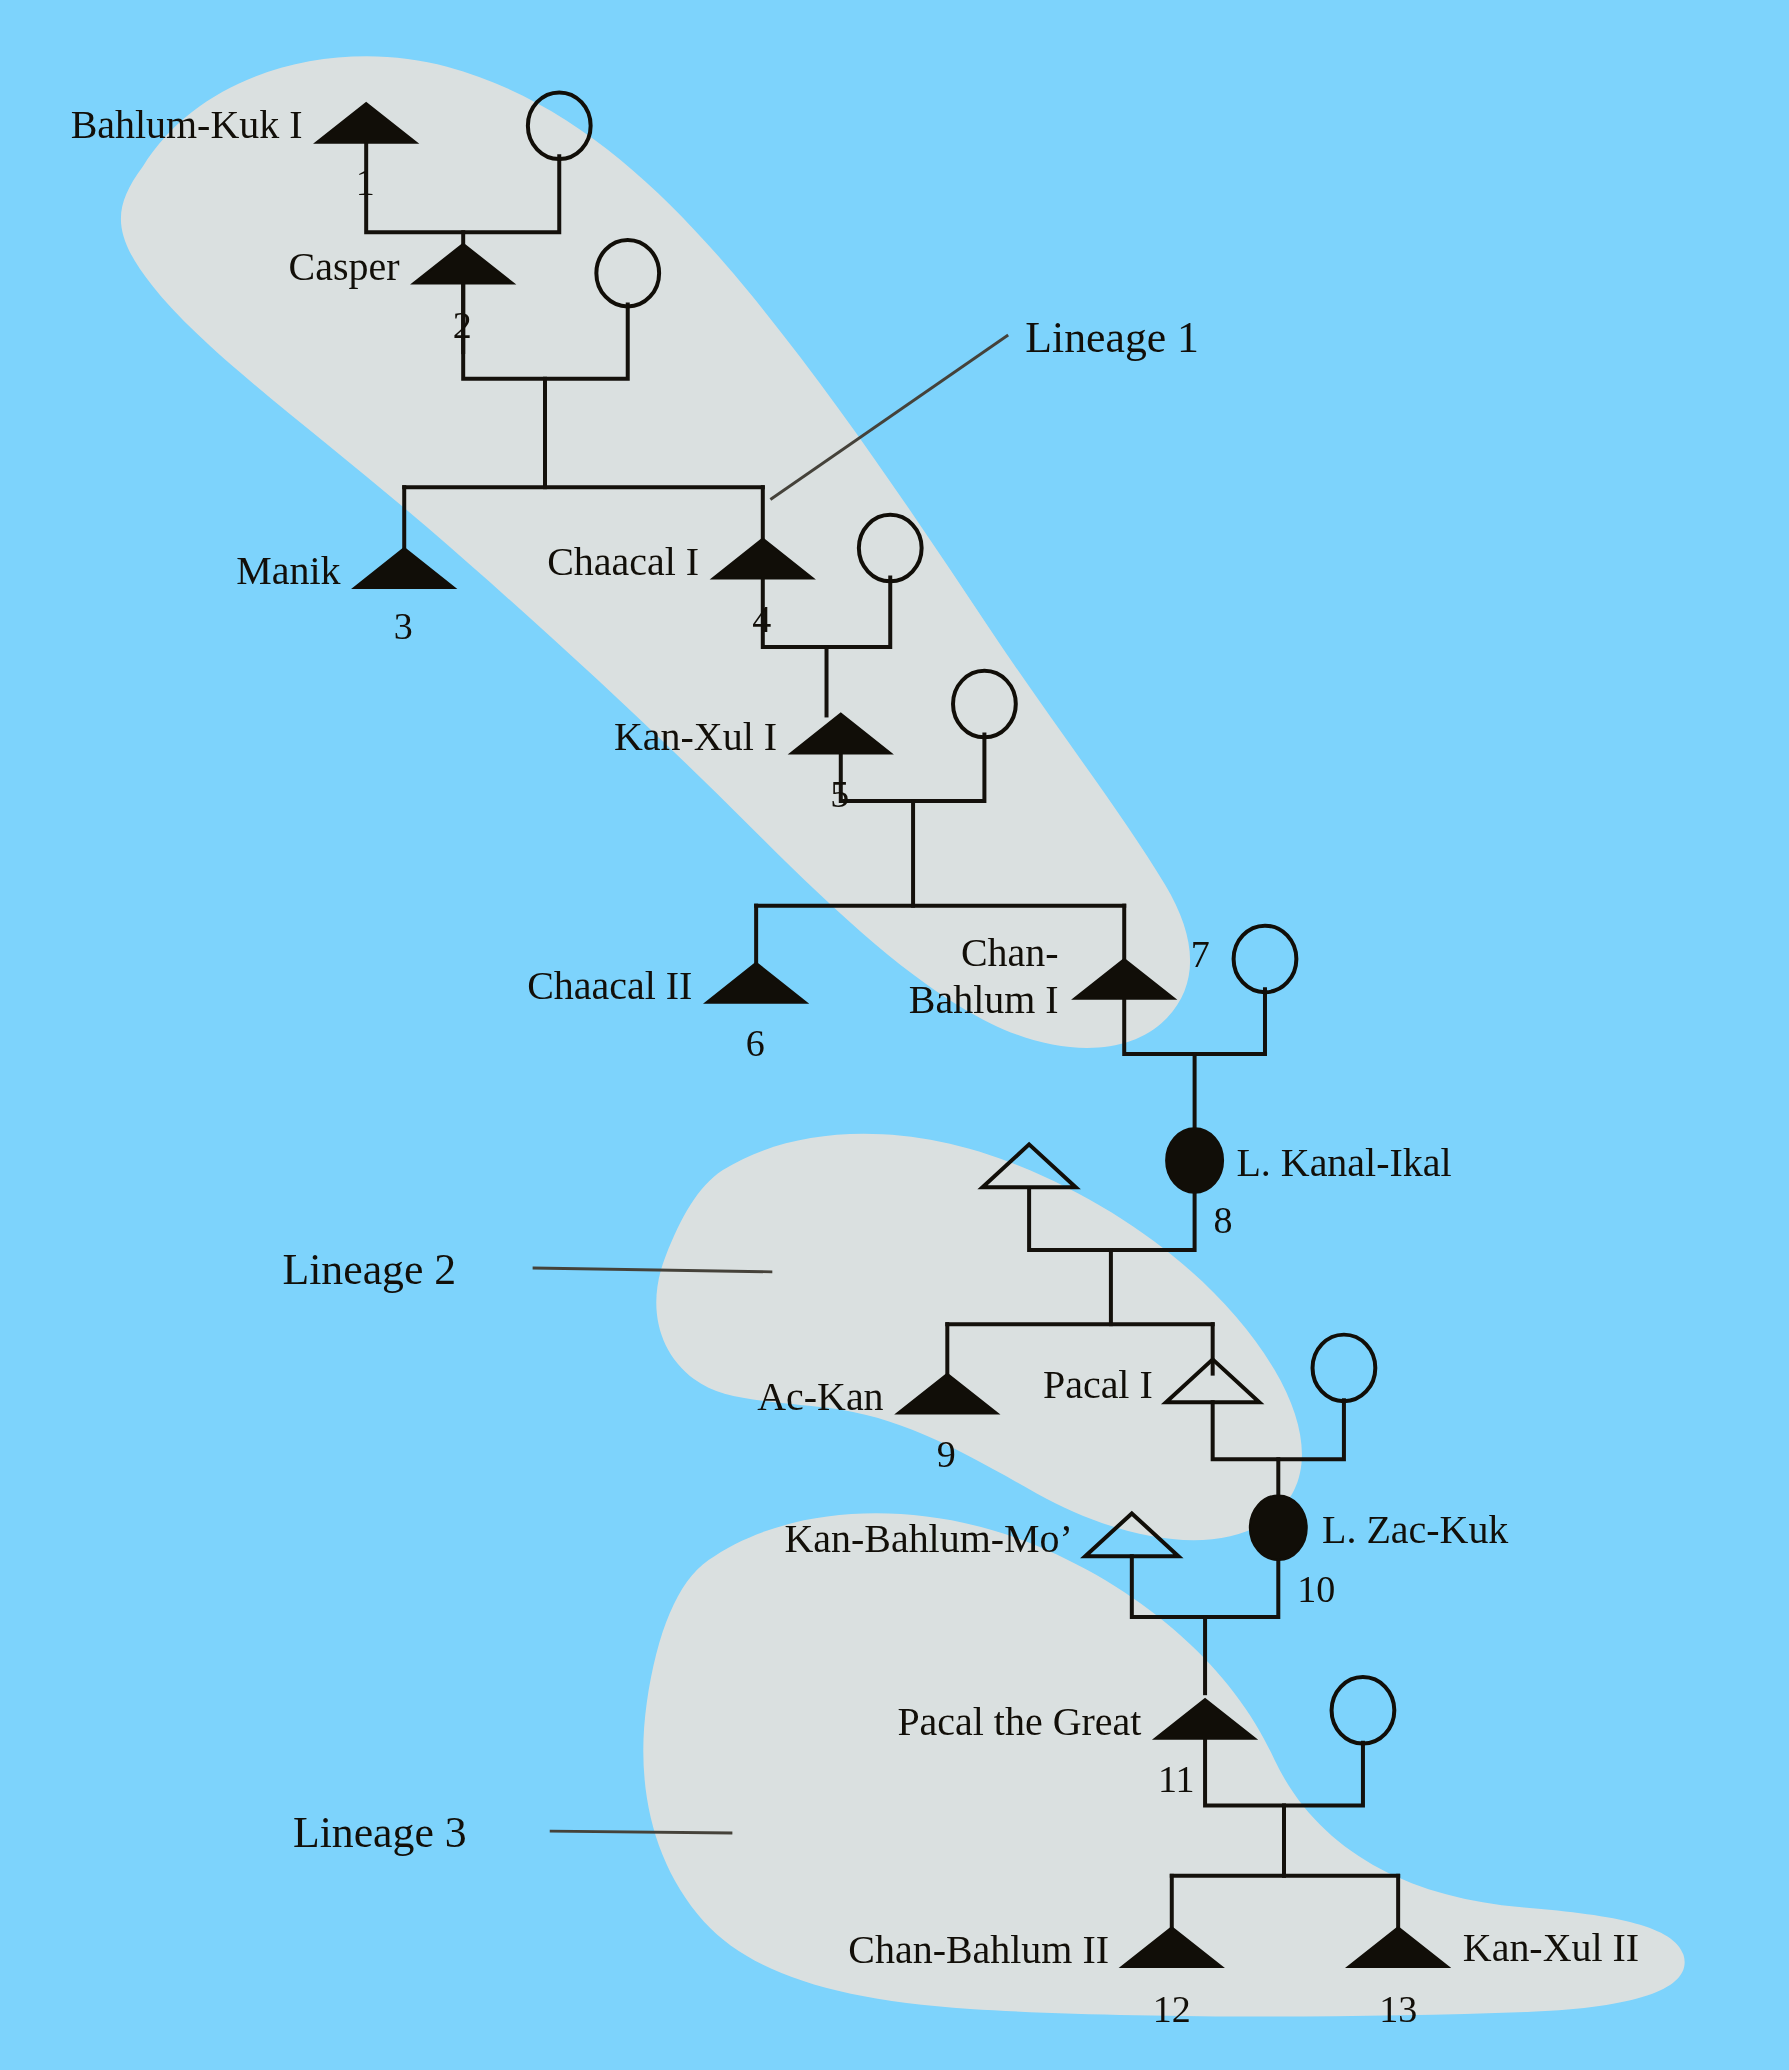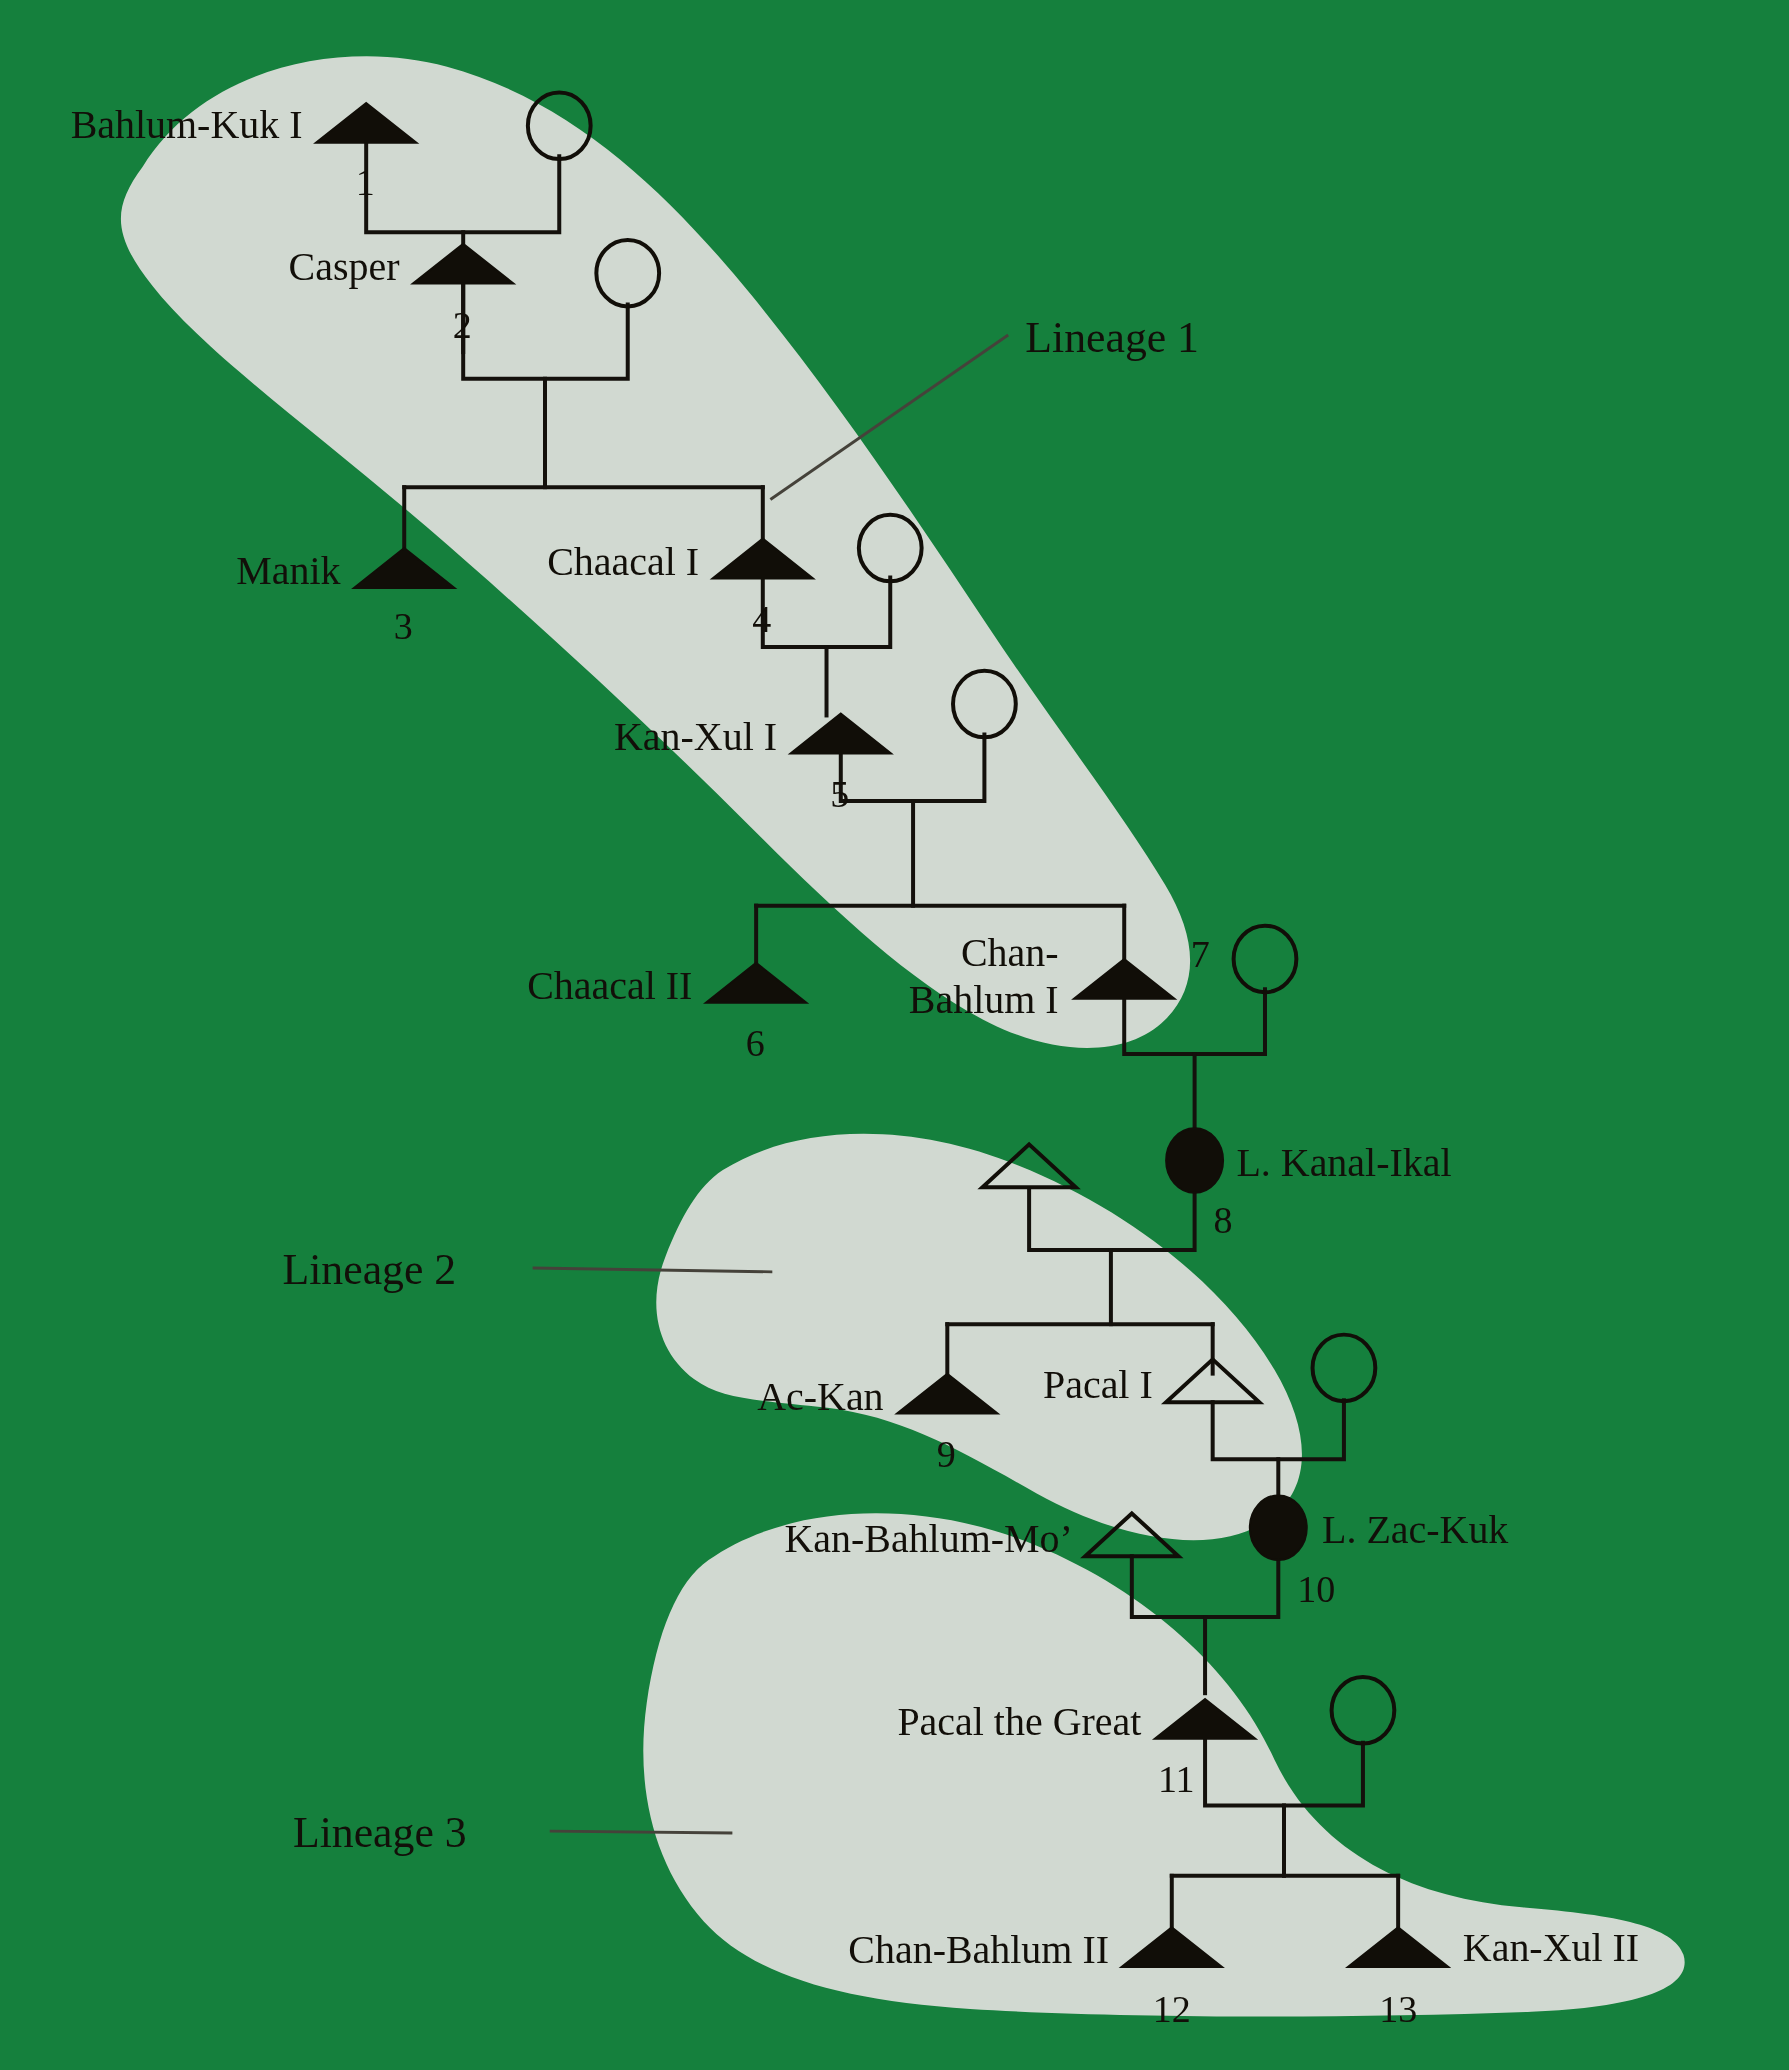--- a/index.html
+++ b/index.html
@@ -4,21 +4,21 @@
 <style>
   html, body {
     margin: 0;
     padding: 0;
     background: #ffffff;
   }
   #page {
     position: relative;
     width: 1790px;
     height: 2071px;
-    background: #15803d;
+    background: #7dd3fc;
     overflow: hidden;
     font-family: "Liberation Serif", "DejaVu Serif", serif;
   }
   #chart-svg {
     position: absolute;
     left: 0;
     top: 0;
     width: 1790px;
     height: 2071px;
     display: block;

